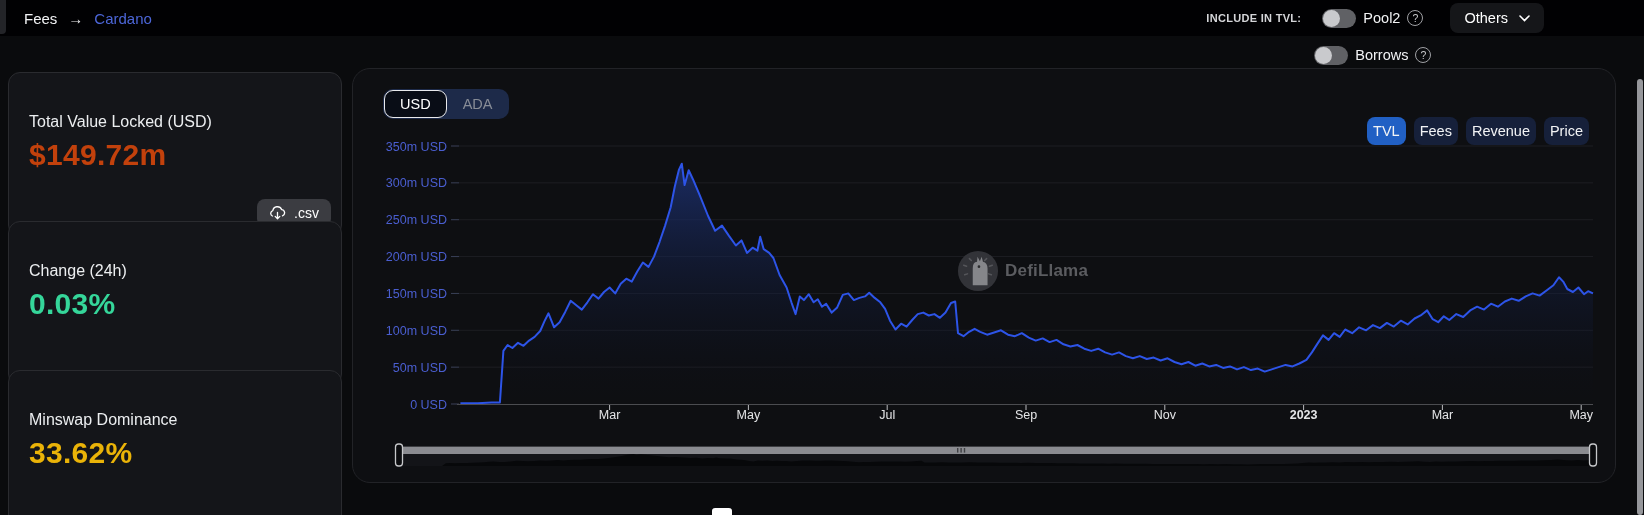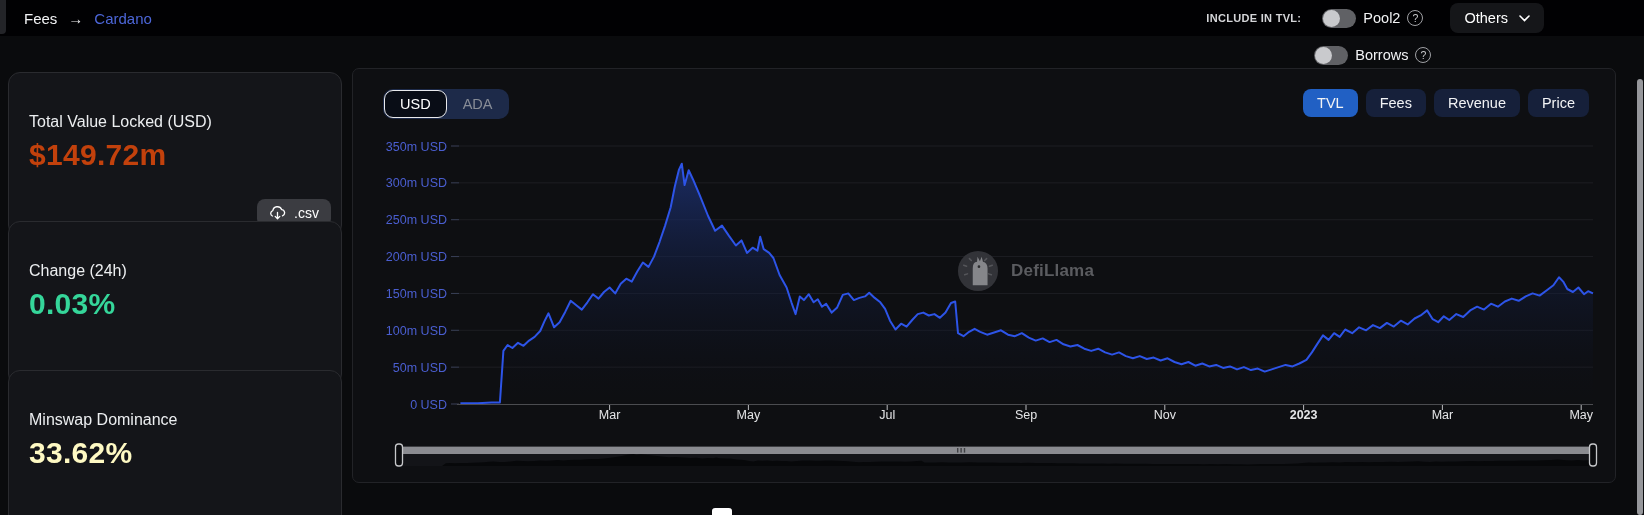--- a/index.html
+++ b/index.html
@@ -24,29 +24,29 @@
                 padding:7px 14px; border-radius:8px; border:none; margin-left:6px; cursor:pointer; font-family:inherit;justify-content:center; }
   
   .card { position:absolute; left:8px; width:334px; height:165px; background:#141519; border:1px solid #2a2b2f;
           border-radius:12px; padding:40px 20px 14px; }
   .card-title { font-size:16px; color:#eceef0; }
   .card-value { font-size:30px; font-weight:700; margin-top:7px; letter-spacing:.3px; }
   .csv-btn { position:absolute; right:10px; bottom:9px; display:flex; gap:8px; align-items:center;
              background:#3b3c41; border:none; border-radius:8px; padding:6px 12px; font-size:14px; color:#fff; cursor:pointer; font-family:inherit; }
   
   .chart-panel { position:absolute; left:352px; top:68px; width:1264px; height:415px; background:#0e0f12;
-                 border:1px solid #222327; border-radius:7px; }
+                 border:1px solid #222327; border-radius:18px; }
   .denom { position:absolute; left:30px; top:20px; display:flex; background:#1d2a49; border-radius:10px; padding:1px; }
   .denom-chip { padding:5px 15px; font-size:14.5px; border-radius:9px; color:#878c96; border:1px solid transparent; cursor:pointer; background:none; font-family:inherit; }
   .denom-chip.sel { background:#090d16; color:#fff; border:1px solid #e8e9ec; }
   .metrics { position:absolute; right:26px; top:20px; display:flex; gap:8px; }
-  .metric-btn { padding:6px 14px; border-radius:8px; background:#16203a; color:#f2f3f5; font-size:14.5px; border:none; cursor:pointer; font-family:inherit; }
+  .metric-btn { padding:6px 6px; border-radius:8px; background:#16203a; color:#f2f3f5; font-size:14.5px; border:none; cursor:pointer; font-family:inherit;margin-top:28px; }
   .metric-btn.sel { background:#2160c4; }
   #chart { position:absolute; left:0; top:0; }
-  .watermark { position:absolute; left:604px; top:181px; display:flex; align-items:center; gap:12px; pointer-events:none; }
+  .watermark { position:absolute; left:604px; top:181px; display:flex; align-items:center; gap:6px; pointer-events:none; }
   .watermark-text { font-size:17px; font-weight:700; color:#5b5c60; letter-spacing:.2px; }
   
   .scroll-thumb { position:absolute; right:1px; top:79px; width:6px; height:436px; background:#96979b; border-radius:3px; cursor:pointer; }
   .bottom-sliver { position:absolute; left:712px; top:508px; width:20px; height:7px; background:#ffffff; border-radius:3px 3px 0 0; }
   text { font-family:"Liberation Sans",sans-serif; }
 </style>
 </head>
 <body>
 
 <div class="page">
@@ -103,21 +103,21 @@
           </svg>
           <span>.csv</span>
         </button>
       </div>
       <div class="card" style="top: 221px;">
         <div class="card-title">Change (24h)</div>
         <div class="card-value" style="color:#35d69a">0.03%</div>
       </div>
       <div class="card" style="top: 370px;">
         <div class="card-title">Minswap Dominance</div>
-        <div class="card-value" style="color:#fef9c3">33.62%</div>
+        <div class="card-value" style="color:#eab308">33.62%</div>
       </div>
     </aside>
 
   <section class="chart-panel">
     <div class="denom" id="denom">
         <button class="denom-chip sel">USD</button>
         <button class="denom-chip">ADA</button>
       </div>
     <div class="metrics" id="metrics">
         <button class="metric-btn sel" style="background: rgb(33, 96, 196);">TVL</button>

